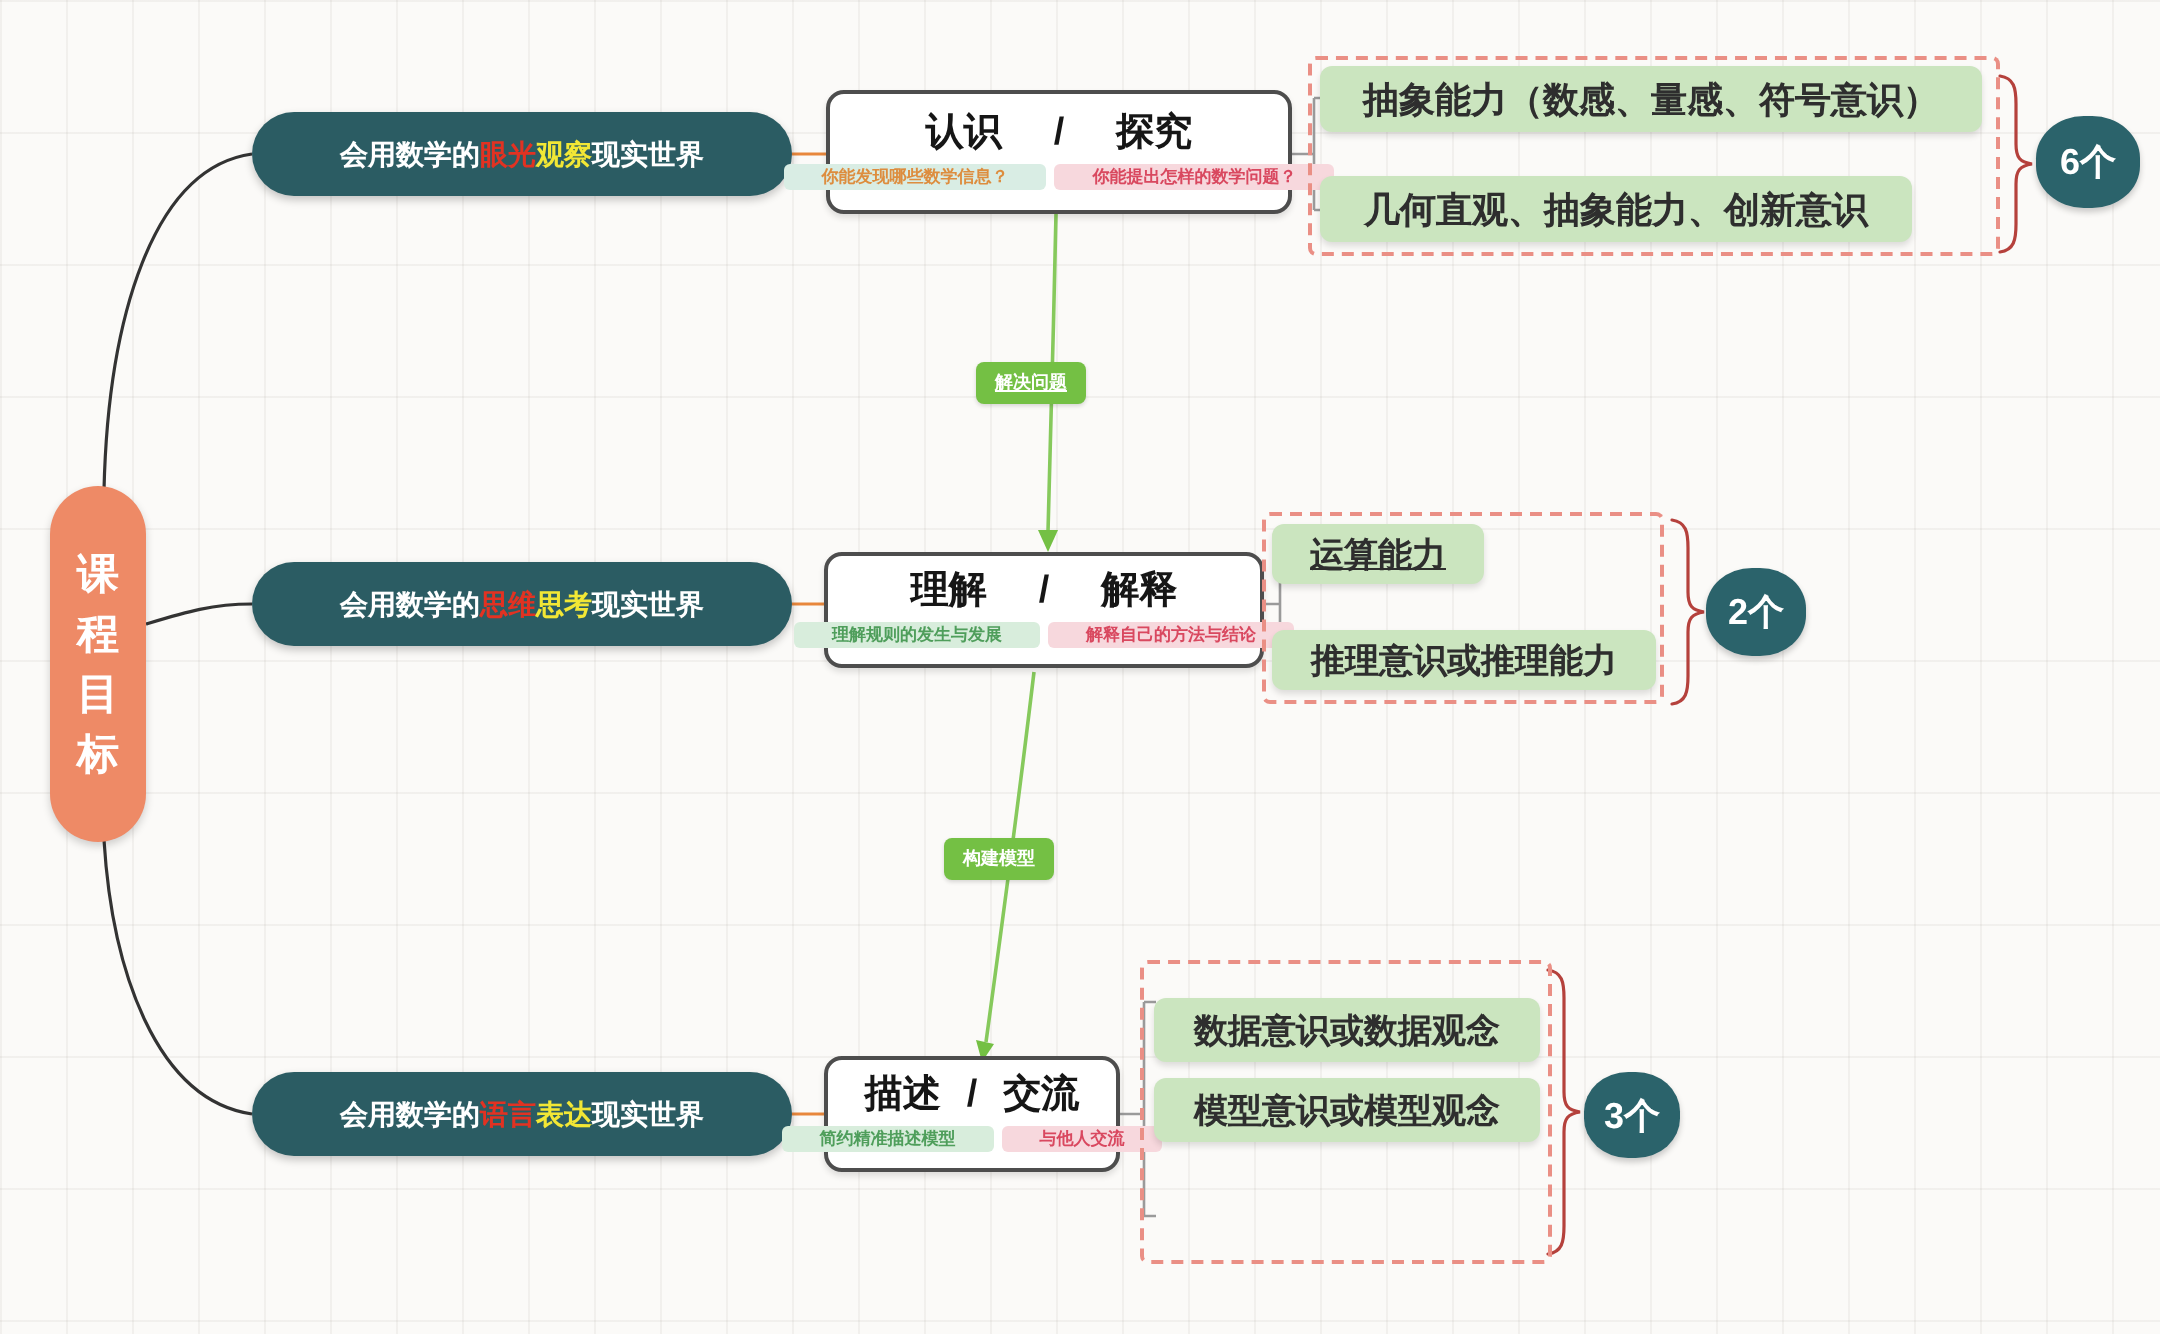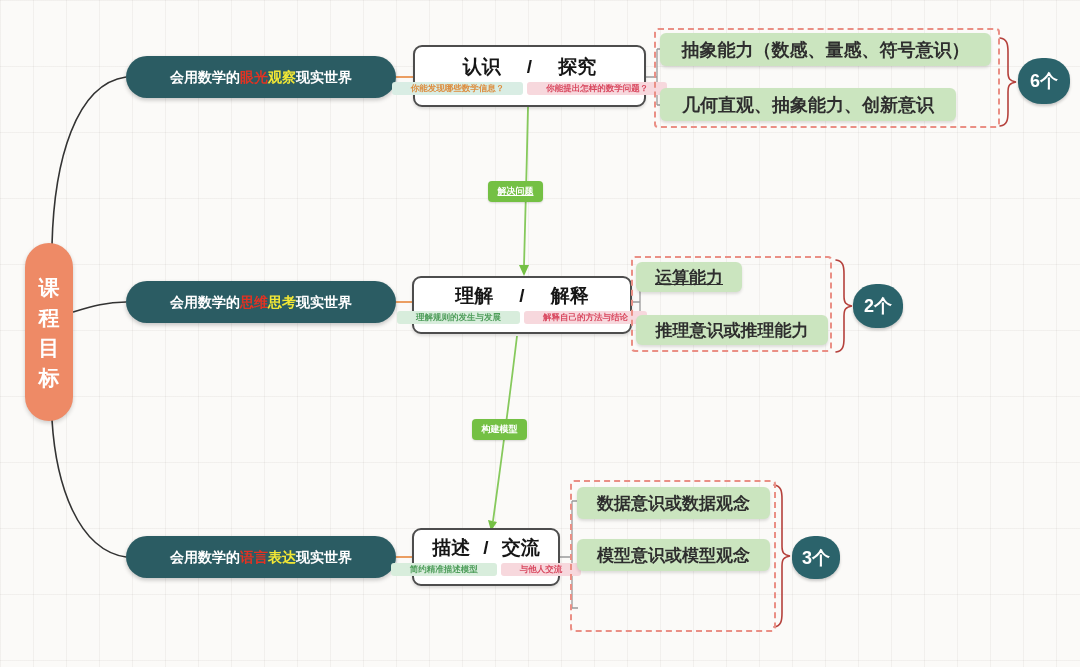--- a/index.html
+++ b/index.html
@@ -136,20 +136,20 @@
       <span>描述</span>
       <span>/</span>
       <span>交流</span>
     </div>
     <div class="q-row">
       <span class="q q-green">简约精准描述模型</span>
       <span class="q q-pink">与他人交流</span>
     </div>
   </div>
   <div class="abs group" style="left:570px;top:480px;width:206px;height:152px;"></div>
-  <div class="abs ability med" style="left:577px;top:487px;width:193px;height:32px;">数据意识或数据观念</div>
+  <div class="abs ability med" style="left:577px;top:499px;width:193px;height:32px;">数据意识或数据观念</div>
   <div class="abs ability med" style="left:577px;top:539px;width:193px;height:32px;">模型意识或模型观念</div>
   <div class="abs count" style="left:792px;top:536px;width:48px;height:43px;">3个</div>
 
   <div class="abs edge-label" style="left:488px;top:181px;width:55px;height:21px;text-decoration:underline;">解决问题</div>
   <div class="abs edge-label" style="left:472px;top:419px;width:55px;height:21px;">构建模型</div>
 
 </div>
 
 </body></html>

